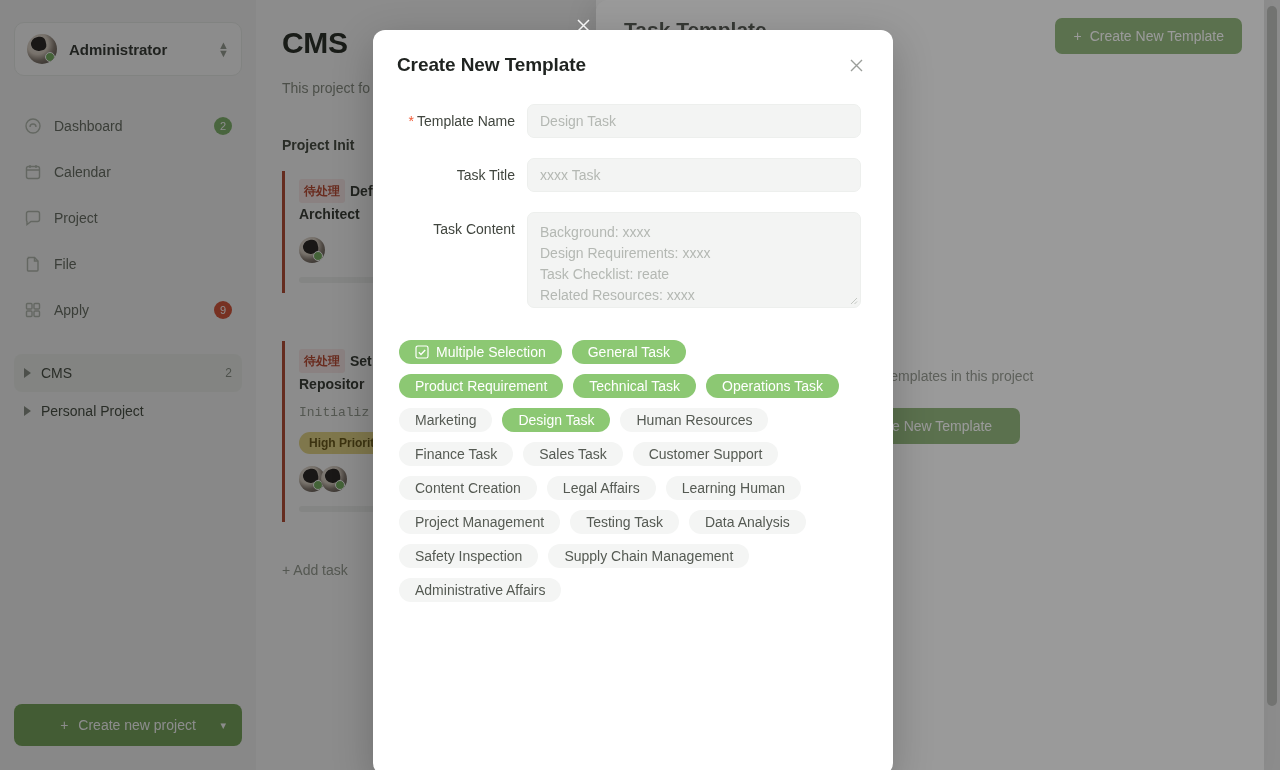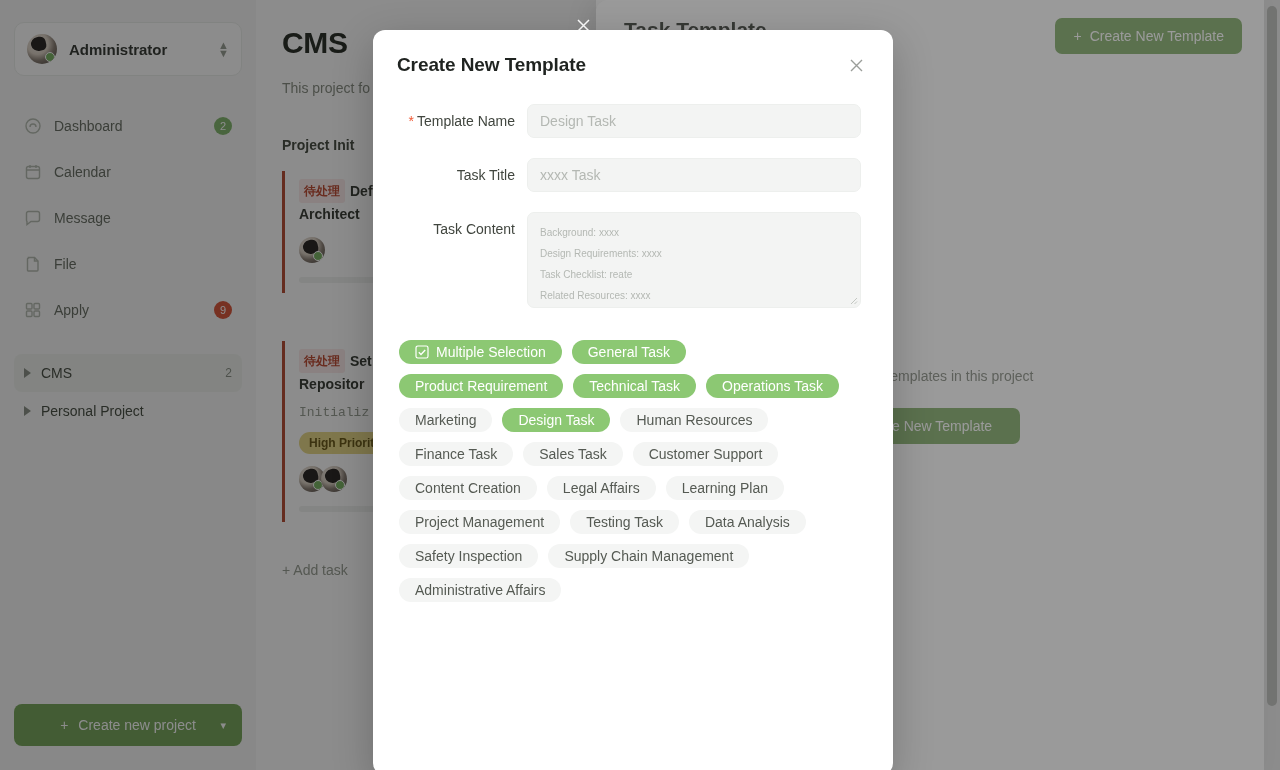--- a/index.html
+++ b/index.html
@@ -166,21 +166,21 @@
   .req { color: #f05a36; margin-right: 3px; }
   .field {
     flex: 1; background: #f3f4f3; border: 1px solid #edefed; border-radius: 7px;
     height: 34px; display: flex; align-items: center; padding: 0 12px;
     font-size: 14px; color: #b4b8b3;
   }
   .field.area {
     height: 96px; align-items: flex-start; padding: 9px 12px; position: relative;
     line-height: 21px; display: block;
   }
-  .area-line { font-size: 10px; color: #b4b8b3; line-height: 21px; white-space: pre; }
+  .area-line { font-size: 14px; color: #b4b8b3; line-height: 21px; white-space: pre; }
   .resize-grip {
     position: absolute; right: 2px; bottom: 2px; width: 10px; height: 10px; color: #c3c7c2;
   }
   .resize-grip svg { width: 10px; height: 10px; display: block; }
 
   .chips { padding: 12px 26px 0 26px; display: flex; flex-wrap: wrap; gap: 10px 0; }
   .chip {
     height: 24px; border-radius: 16px; padding: 0 16px; margin-right: 10px;
     display: inline-flex; align-items: center; gap: 7px;
     font-size: 14px; background: #f4f5f4; color: #555a53; white-space: nowrap;
@@ -222,21 +222,21 @@
               </svg>
             </span>
           <span class="nav-label">Calendar</span>
         </div>
         <div class="nav-item">
           <span class="nav-icon">
               <svg viewBox="0 0 18 18" fill="none" stroke="currentColor" stroke-width="1.4">
                 <path d="M2.5 4.5a2 2 0 012-2h9a2 2 0 012 2v6a2 2 0 01-2 2H7l-4 3v-3a2 2 0 01-.5-1.3z"></path>
               </svg>
             </span>
-          <span class="nav-label">Message</span>
+          <span class="nav-label">Project</span>
         </div>
         <div class="nav-item">
           <span class="nav-icon">
               <svg viewBox="0 0 18 18" fill="none" stroke="currentColor" stroke-width="1.4">
                 <path d="M4.5 2.5h6l3.5 3.5v9a1 1 0 01-1 1h-8.5a1 1 0 01-1-1v-11a1 1 0 011-1z"></path>
                 <path d="M10.5 2.5V6H14"></path>
               </svg>
             </span>
           <span class="nav-label">File</span>
         </div>
@@ -417,21 +417,21 @@
       <div class="chip">
           <span>Customer Support</span>
         </div>
       <div class="chip">
           <span>Content Creation</span>
         </div>
       <div class="chip">
           <span>Legal Affairs</span>
         </div>
       <div class="chip">
-          <span>Learning Plan</span>
+          <span>Learning Human</span>
         </div>
       <div class="chip">
           <span>Project Management</span>
         </div>
       <div class="chip">
           <span>Testing Task</span>
         </div>
       <div class="chip">
           <span>Data Analysis</span>
         </div>

